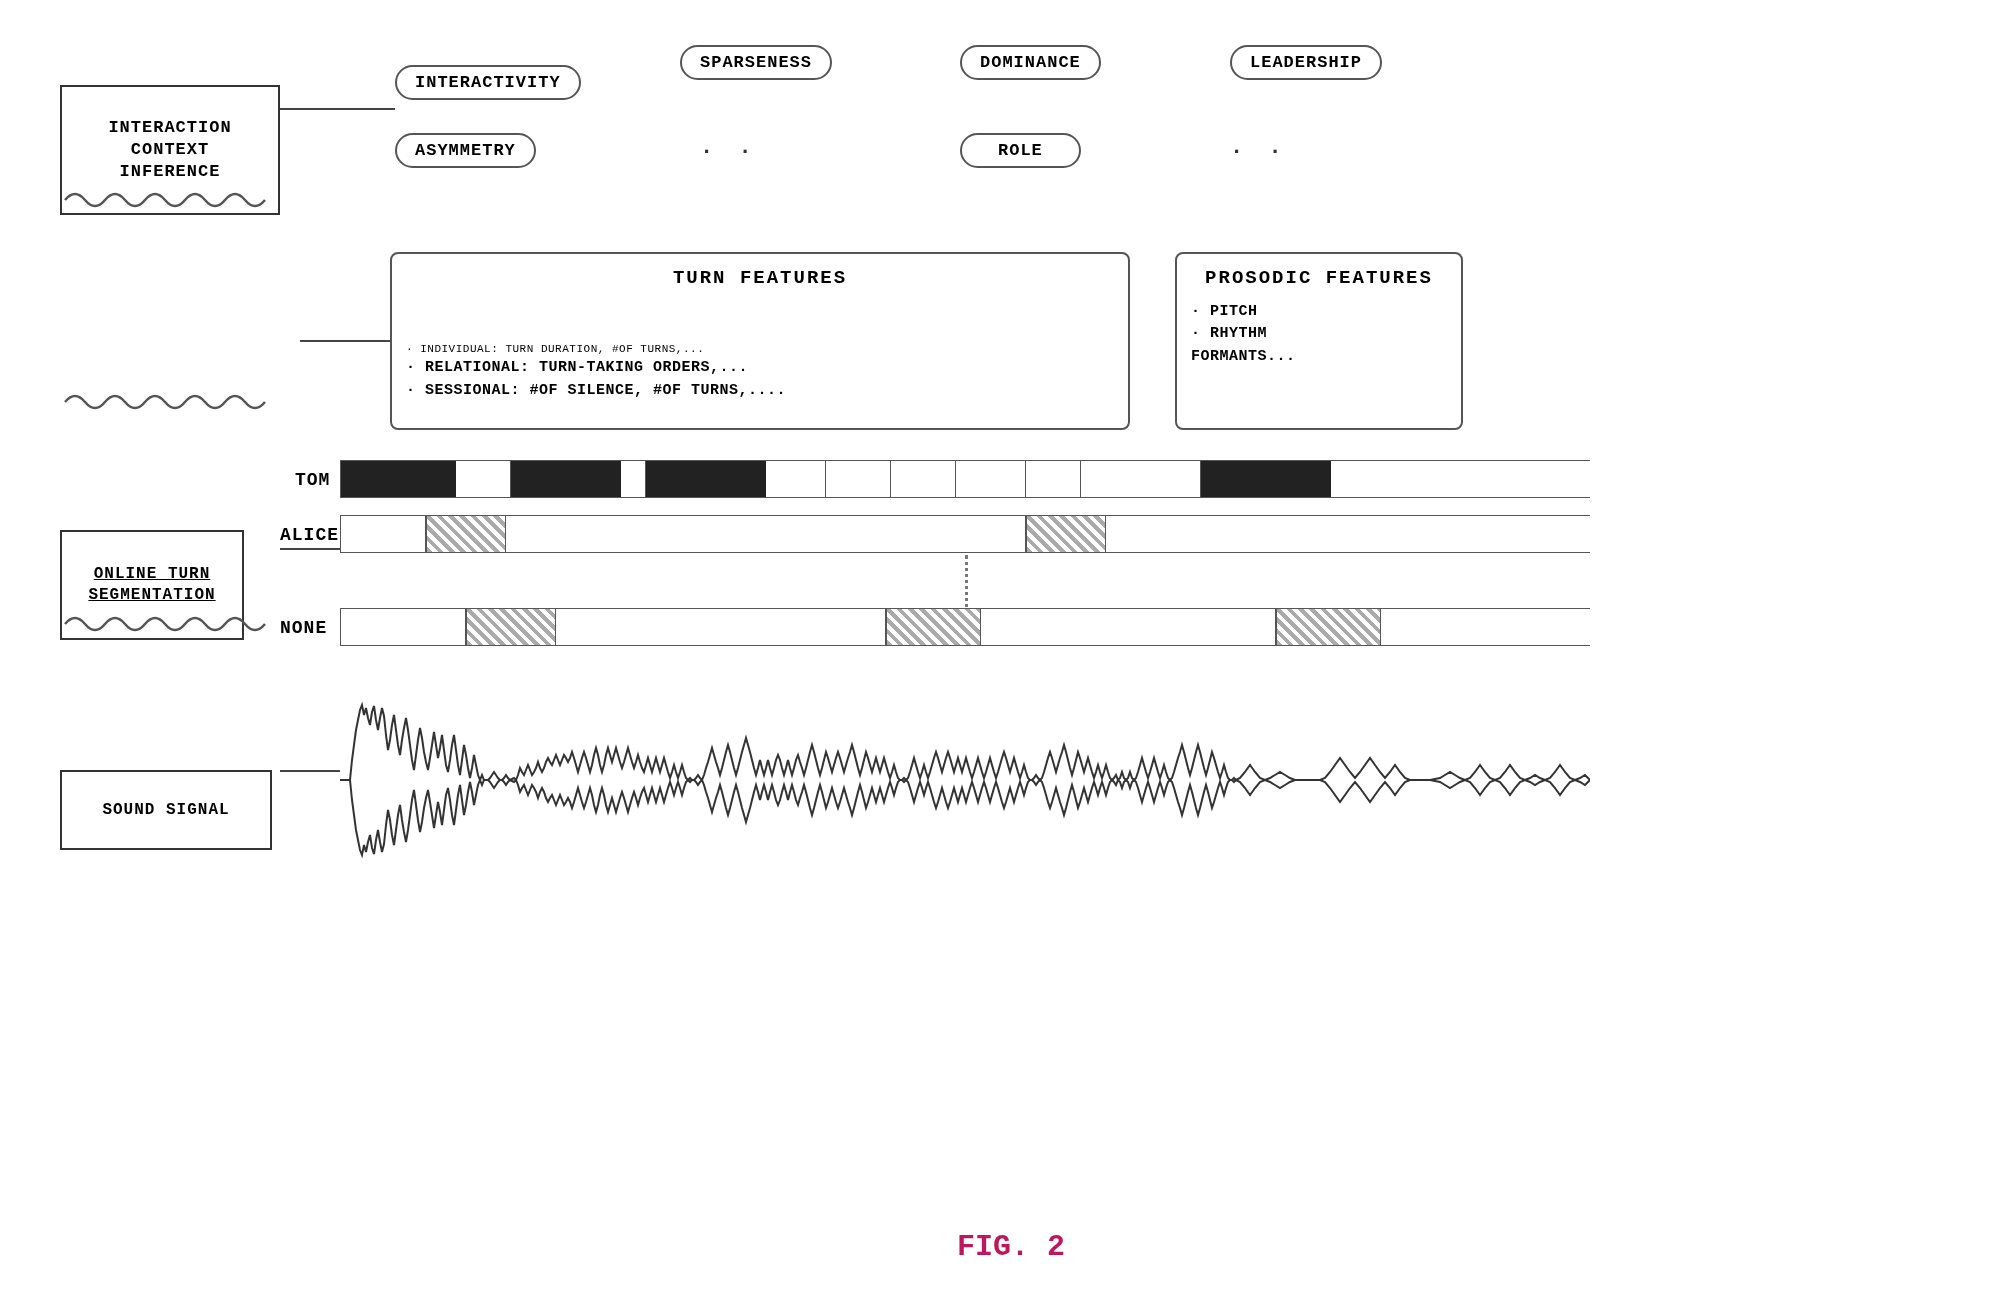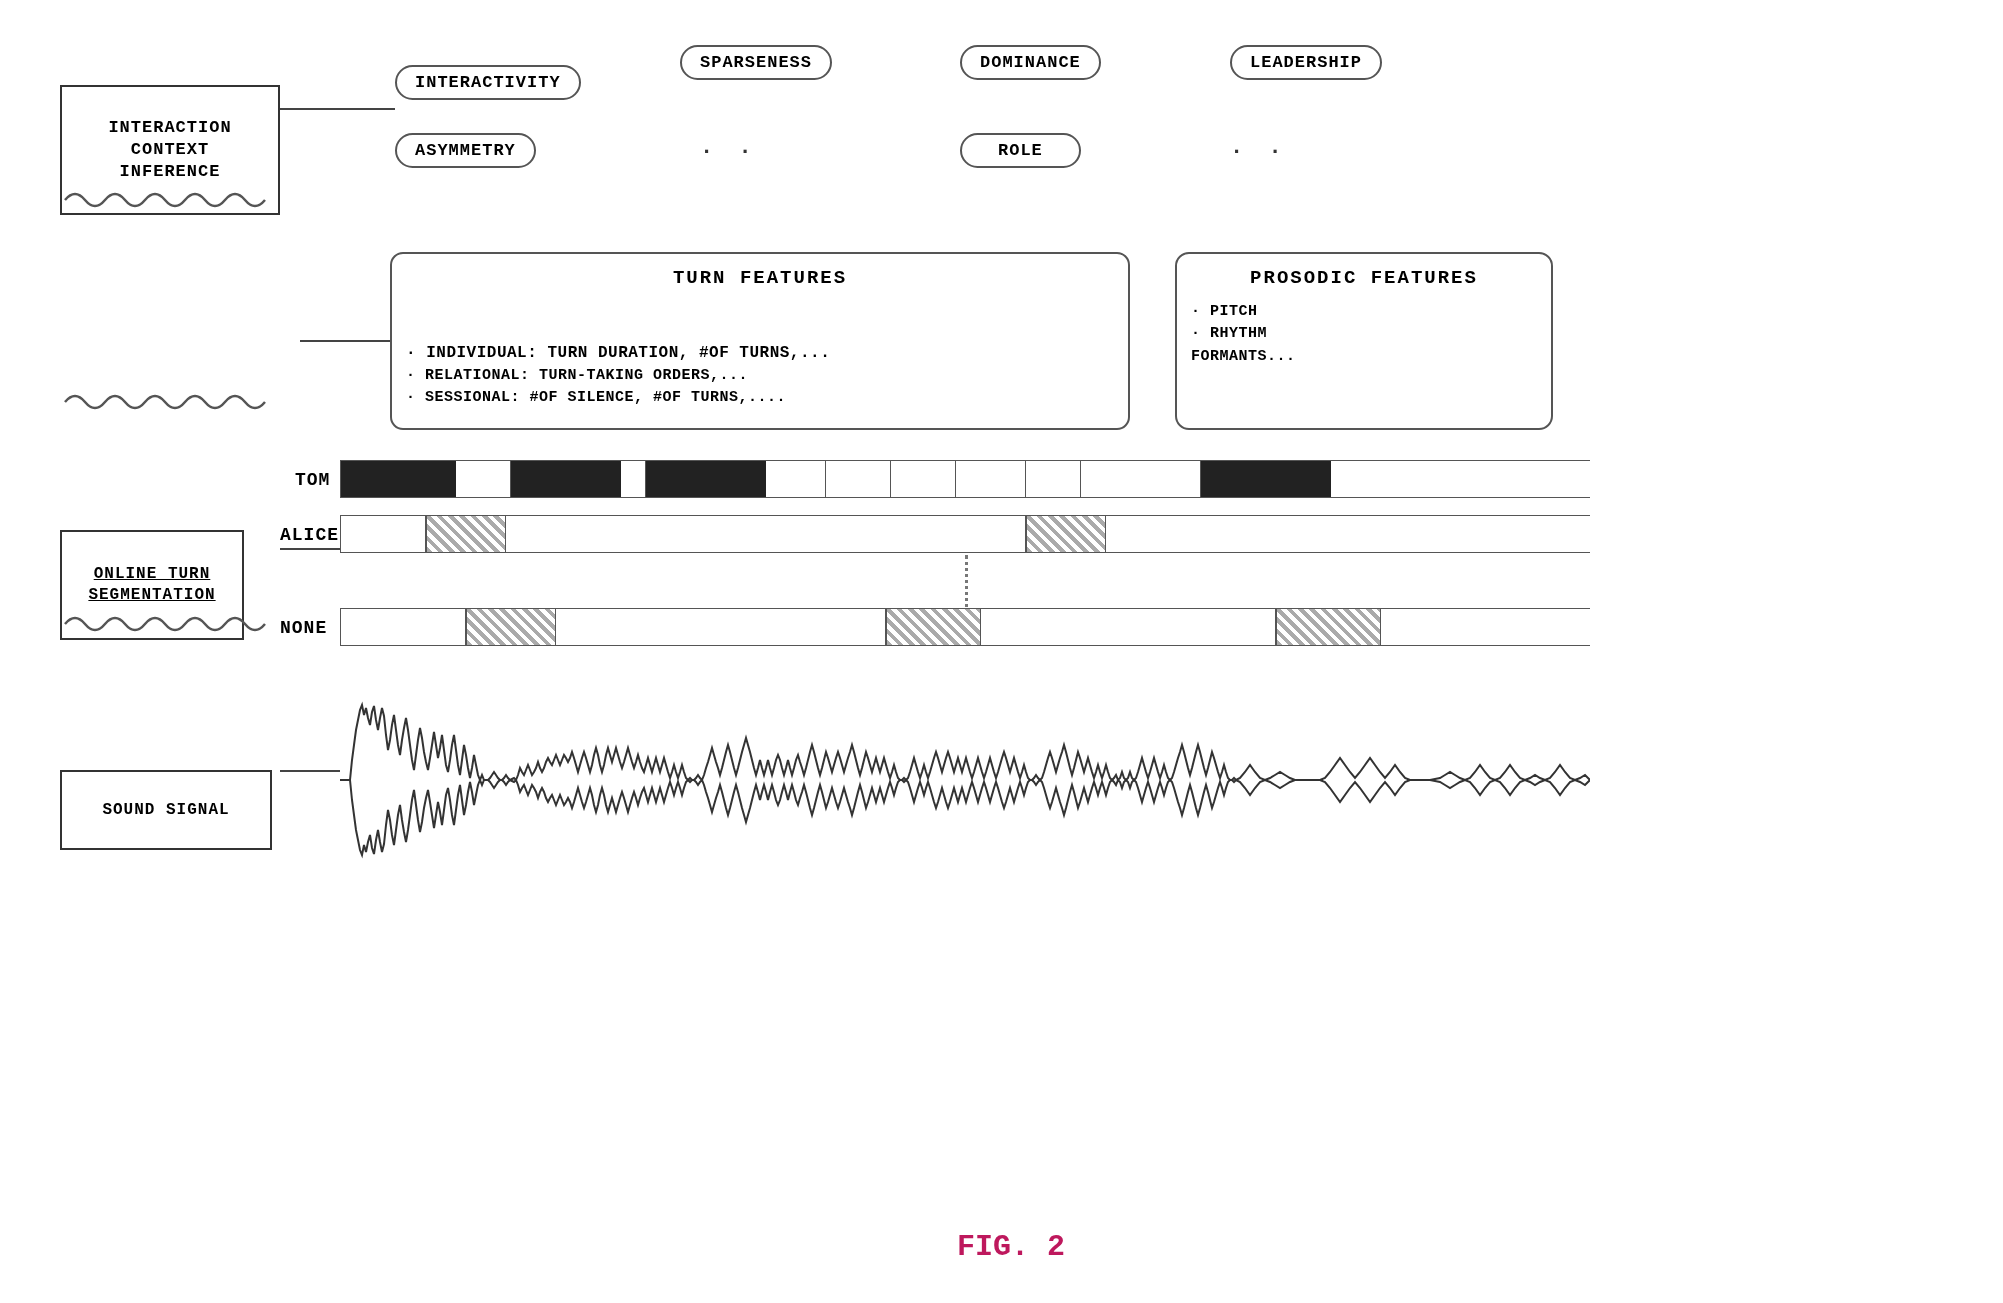--- a/index.html
+++ b/index.html
@@ -175,28 +175,28 @@
 
   <span class="dots" style="left:700px; top:140px;">· ·</span>
   <span class="dots" style="left:830px; top:140px;"></span>
 
   <div class="pill-box" style="left:960px; top:133px; padding: 6px 36px;">
     <span style="font-size:17px; font-weight:bold; letter-spacing:1px;">ROLE</span>
   </div>
 
   <span class="dots" style="left:1230px; top:140px;">· ·</span>
 
-  <div class="feature-box" style="left:390px; top:252px; width:740px; height:178px;border-radius:13px;">
+  <div class="feature-box" style="left:390px; top:252px; width:740px; height:178px;">
     <div style="font-size:19px; font-weight:bold; text-align:center; letter-spacing:2px; margin-bottom:8px;">TURN FEATURES</div>
-    <div style="font-size:16px; font-weight:bold; letter-spacing:0.5px;margin-top:48px;">· INDIVIDUAL: TURN DURATION, #OF TURNS,...</div>
+    <div style="font-size:11px; font-weight:normal; letter-spacing:0.5px;margin-top:48px;">· INDIVIDUAL: TURN DURATION, #OF TURNS,...</div>
     <div style="font-size:15px; font-weight:bold; letter-spacing:0.5px;">· RELATIONAL: TURN-TAKING ORDERS,...</div>
     <div style="font-size:15px; font-weight:bold; letter-spacing:0.5px;">· SESSIONAL: #OF SILENCE, #OF TURNS,....</div>
   </div>
 
-  <div class="feature-box" style="left:1175px; top:252px; width:378px; height:178px;border-radius:14px;">
+  <div class="feature-box" style="left:1175px; top:252px; width:288px; height:178px;">
     <div style="font-size:19px; font-weight:bold; text-align:center; letter-spacing:2px; margin-bottom:8px;">PROSODIC FEATURES</div>
     <div style="font-size:15px; font-weight:bold; letter-spacing:0.5px;">· PITCH</div>
     <div style="font-size:15px; font-weight:bold; letter-spacing:0.5px;">· RHYTHM</div>
     <div style="font-size:15px; font-weight:bold; letter-spacing:0.5px;">FORMANTS...</div>
   </div>
 
   <div class="connector h-line" style="left:280px; top:108px; width:115px;"></div>
 
   <div class="connector h-line" style="left:300px; top:340px; width:90px;"></div>
 

